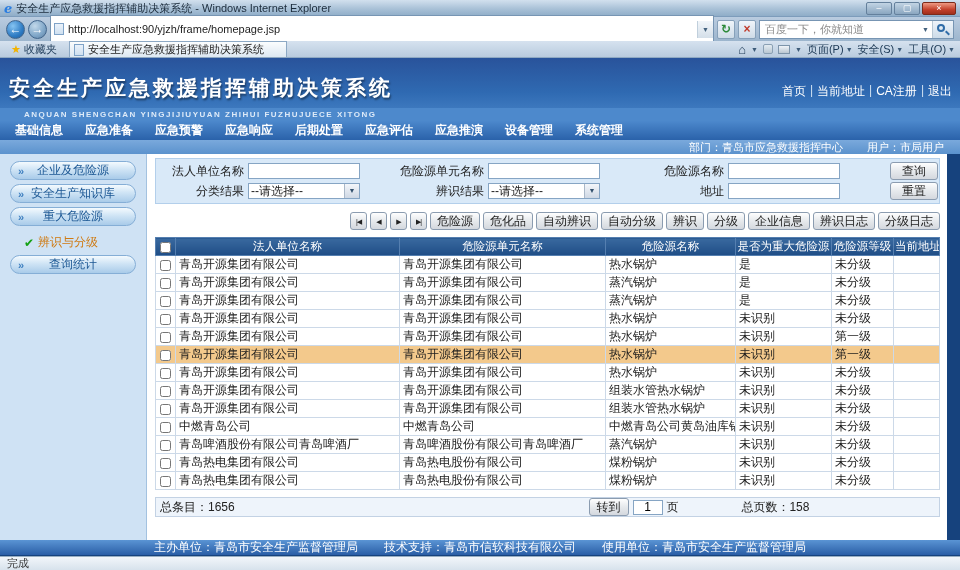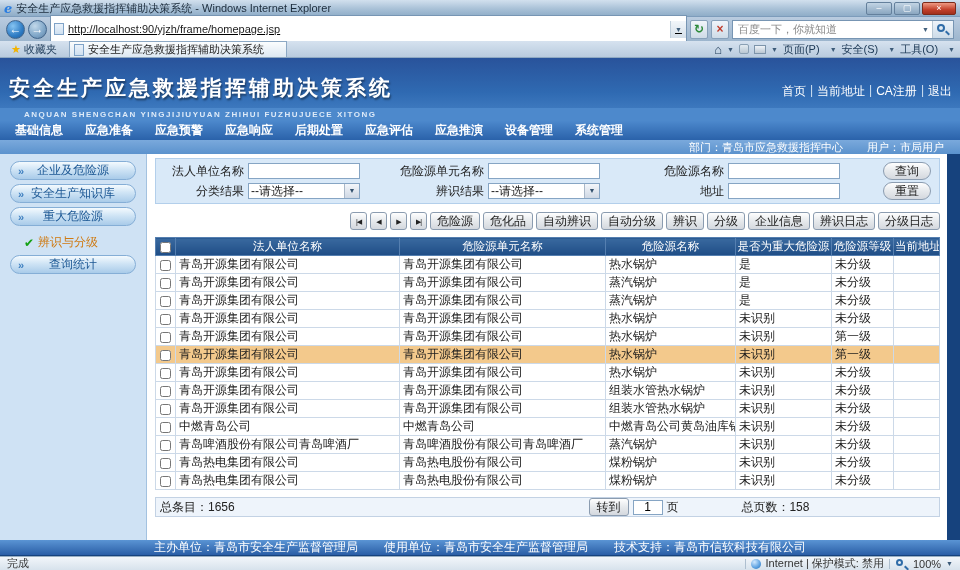--- a/index.html
+++ b/index.html
@@ -19,31 +19,31 @@
     border-radius:2px; border:1px solid #64809c; background:linear-gradient(#c2d4e4,#8aa6c0); }
   .win-btn.close { width:34px; background:linear-gradient(#ef9a84,#c3402b 60%,#a12f1c); border-color:#7c2a1a; }
 
   .addressbar { height:24px; background:linear-gradient(180deg,#bacce0,#9cb5cd); display:flex;
     align-items:center; padding:0 6px; gap:3px; }
   .nav-circle { width:19px; height:19px; border-radius:50%; text-align:center; line-height:17px;
     font-size:12px; color:#fff; border:1px solid #41658c; flex:0 0 auto; }
   .nav-circle.back { background:radial-gradient(circle at 35% 30%,#86c4f2,#2f7cc4 60%,#1b5a9c); }
   .nav-circle.fwd  { background:radial-gradient(circle at 35% 30%,#c2d8ea,#7fa6c8 60%,#5d7f9f); }
   .address-field { flex:1; height:28px; background:#fff; border:1px solid #7795b3; display:flex;
-    align-items:center; padding:0 0 0 3px; gap:4px; overflow:hidden;text-decoration:underline; }
+    align-items:center; padding:0 0 0 3px; gap:4px; overflow:hidden; }
   .doc-ico { width:10px; height:12px; background:linear-gradient(#eaf2fb,#cfe0f0);
     border:1px solid #7fa3c8; flex:0 0 auto; }
   .url { font-size:11px; color:#1c1c1c; white-space:nowrap; }
   .addr-drop { margin-left:auto; width:16px; height:17px; line-height:17px; text-align:center; font-size:7px;
     color:#44627e; background:linear-gradient(#f2f6fa,#d4dfe9); border-left:1px solid #c0cfdc; flex:0 0 auto; }
   .mini-btn { width:18px; height:19px; border:1px solid #87a1ba; border-radius:2px; text-align:center;
     line-height:16px; font-size:12px; background:linear-gradient(#f0f5fa,#cedbe7); flex:0 0 auto; }
   .mini-btn.refresh { color:#2c8a3a; font-weight:bold; }
   .mini-btn.stop { color:#c03a2a; font-weight:bold; }
-  .search-box { width:222px; height:19px; background:#fff; border:1px solid #7795b3; display:flex;
+  .search-box { width:195px; height:19px; background:#fff; border:1px solid #7795b3; display:flex;
     align-items:center; padding-left:5px; flex:0 0 auto; }
   .search-text { font-size:11px; color:#8a8a8a; flex:1; white-space:nowrap; overflow:hidden; }
   .sb-drop { width:13px; text-align:center; font-size:7px; color:#44627e; }
   .sb-mag { width:21px; height:17px; background:linear-gradient(#eef4fa,#cddbe8);
     border-left:1px solid #b7c7d4; position:relative; }
   .lens { position:absolute; left:4px; top:3px; width:8px; height:8px; border:2px solid #2f6ca8; border-radius:50%; }
   .lens::after { content:""; position:absolute; left:6px; top:6px; width:5px; height:2px;
     background:#2f6ca8; transform:rotate(45deg); }
 
   .tabrow { height:17px; background:linear-gradient(#d6e2ef,#b9cbde); display:flex; align-items:center;
@@ -52,21 +52,21 @@
   .star { color:#f2b200; font-size:11px; }
   .tab { display:flex; align-items:center; gap:4px; width:218px; height:16px; margin-left:6px; padding:0 4px;
     background:linear-gradient(#fbfdfe,#dde8f2); border:1px solid #8ca8c4; border-bottom:none; overflow:hidden; }
   .tab-title { font-size:11px; color:#222; white-space:nowrap; overflow:hidden; }
   .cmd { margin-left:auto; display:flex; align-items:center; gap:5px; color:#203c58; }
   .cmd .caret, .caret { font-size:7px; color:#3c5a78; }
   .ico-home { font-size:13px; line-height:13px; }
   .ico-feed { width:10px; height:10px; border-radius:2px; background:linear-gradient(#e3ebf1,#b9c7d3);
     border:1px solid #8aa0b4; }
   .ico-print { width:12px; height:9px; background:linear-gradient(#f0f4f8,#b9c6d2); border:1px solid #7d94aa; }
-  .cmd-txt { font-size:11px; display:flex; align-items:center; gap:10px; }
+  .cmd-txt { font-size:11px; display:flex; align-items:center; gap:2px; }
 
   
   .page { flex:1; background:#16427d; display:flex; flex-direction:column; }
   .site-header { height:63px; position:relative; color:#fff;
     background:linear-gradient(180deg,#29539b,#2f6ab2 55%,#4884c8); }
   .site-title { position:absolute; left:9px; top:16px; font-size:21px; font-weight:bold; letter-spacing:3px;
     text-shadow:1px 2px 2px rgba(0,0,0,.45); white-space:nowrap; }
   .pinyin-band { position:absolute; left:0; bottom:0; width:100%; height:13px; line-height:13px;
     background:#4d89cc; padding-left:24px; font-size:8px; font-weight:bold; letter-spacing:1.5px;
     color:#ddeaf8; white-space:nowrap; overflow:hidden; }
@@ -98,21 +98,21 @@
   .q-label { font-size:12px; color:#222; text-align:right; padding-right:4px; white-space:nowrap; }
   .w1 { width:92px; } .w2 { width:128px; }
   .tin { width:112px; height:16px; border:1px solid #86a5c4; font-size:12px; padding:0 2px; background:#fff; }
   .sel { width:112px; height:16px; border:1px solid #86a5c4; background:#fff; display:flex; align-items:center;
     font-size:12px; color:#222; padding-left:2px; cursor:pointer; }
   .sel .arrow { margin-left:auto; width:15px; height:14px; line-height:14px; text-align:center; font-size:7px;
     color:#33516e; background:linear-gradient(#f3f6fa,#cfd8e4); border-left:1px solid #aab8c8; }
   .btn { height:18px; background:linear-gradient(#fefefe,#e8ebee 45%,#d4d8de); border:1px solid #8b9cb0;
     border-radius:3px; font-size:12px; color:#222; padding:0 6px; line-height:15px; text-align:center;
     cursor:pointer; font-family:inherit; }
-  .form-btn { margin-left:auto; margin-right:8px; width:48px;border-radius:9px; }
+  .form-btn { margin-left:auto; margin-right:1px; width:48px; }
 
   .action-bar { display:flex; justify-content:flex-end; align-items:center; gap:3px; margin:8px 0 7px; }
   .btn.pg { width:17px; padding:0; font-size:7px; letter-spacing:-1px; }
 
   .grid { width:100%; border-collapse:collapse; table-layout:fixed; }
   .grid th { background:linear-gradient(#39699f,#1f4d86); color:#fff; font-weight:normal; font-size:11.5px;
     height:18px; border:1px solid #557fb0; padding:0 1px; white-space:nowrap; overflow:hidden; }
   .grid td { font-size:12px; color:#1c1c1c; height:16px; border:1px solid #ccd9e8; padding:0 3px;
     white-space:nowrap; overflow:hidden; }
   .grid tr.hl td { background:#f3c98c; }
@@ -454,32 +454,21 @@
           <span>页</span>
           <span class="sp06"></span>
           <span>总页数：158</span>
           <span class="sp1"></span>
         </div>
       </div>
     </div>
 
     <div class="site-footer">
         <span>主办单位：青岛市安全生产监督管理局</span>
+        <span>技术支持：青岛市信软科技有限公司</span>
         <span>使用单位：青岛市安全生产监督管理局</span>
-        <span>技术支持：青岛市信软科技有限公司</span>
       </div>
   </div>
 
   <div class="statusbar">
     <span>完成</span>
-    <div class="status-right">
-      <span class="vsep"></span>
-      <span class="globe"></span>
-      <span>Internet | 保护模式: 禁用</span>
-      <span class="vsep"></span>
-      <span class="zoom-mag">
-          <span class="lens"></span>
-        </span>
-      <span>100%</span>
-      <span class="caret">▼</span>
-    </div>
   </div>
 </div>
 
 </body></html>

